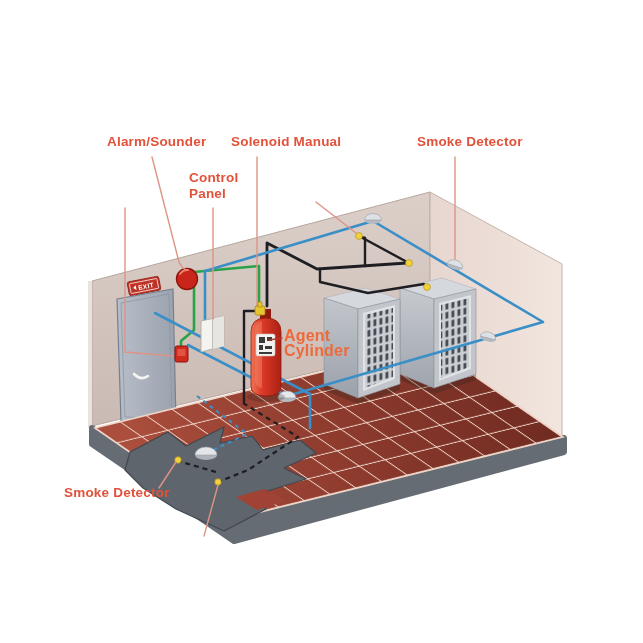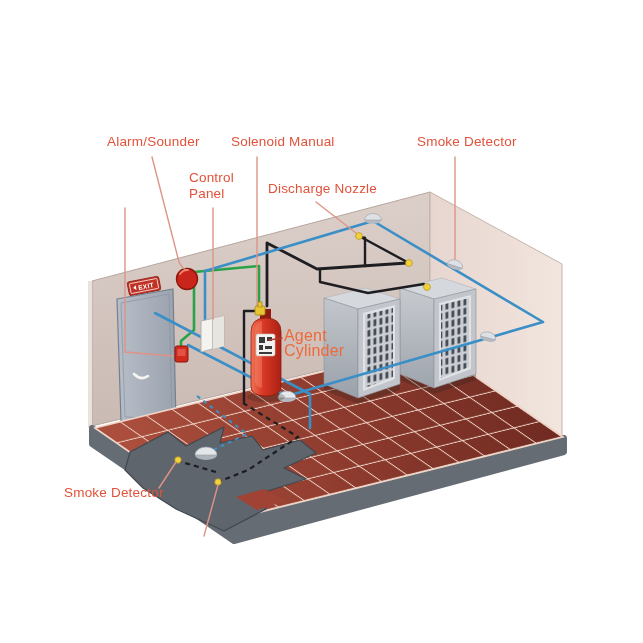--- a/index.html
+++ b/index.html
@@ -2,21 +2,21 @@
 <html><head>
 <meta charset="utf-8">
 <style>
   html,body{margin:0;padding:0;background:#ffffff;}
   .canvas{
     position:relative;width:643px;height:643px;background:#ffffff;
     font-family:"Liberation Sans",sans-serif;overflow:hidden;
   }
   .canvas svg{position:absolute;left:0;top:0;}
   .lbl{
-    position:absolute;font-weight:normal;font-size:13.5px;line-height:16px;
+    position:absolute;font-weight:bold;font-size:13.5px;line-height:16px;
     color:#e2523a;white-space:pre-line;letter-spacing:.2px;
   }
   .lbl.orange{color:#ee6a3c;font-size:16px;line-height:15px;}
   .lbl.center{}
 </style>
 </head>
 <body>
 
 <div class="canvas">
 
@@ -204,18 +204,17 @@
     <path d="M218,485 L204,536"></path>
     <path d="M282,338 L269,340" stroke="#b03a2a"></path>
   </g>
 </svg>
 
 <div class="lbl" style="left:107px;top:134px">Alarm/Sounder</div>
 <div class="lbl" style="left:231px;top:134px">Solenoid Manual</div>
 <div class="lbl" style="left:417px;top:134px">Smoke Detector</div>
 <div class="lbl center" style="left:189px;top:170px;width:50px">Control
 Panel</div>
-<div class="lbl" style="left:268px;top:181px">Discharge Nozzle</div>
 <div class="lbl orange" style="left:284px;top:328px">Agent
 Cylinder</div>
 <div class="lbl" style="left:64px;top:485px">Smoke Detector</div>
 
 </div>
 
 </body></html>

